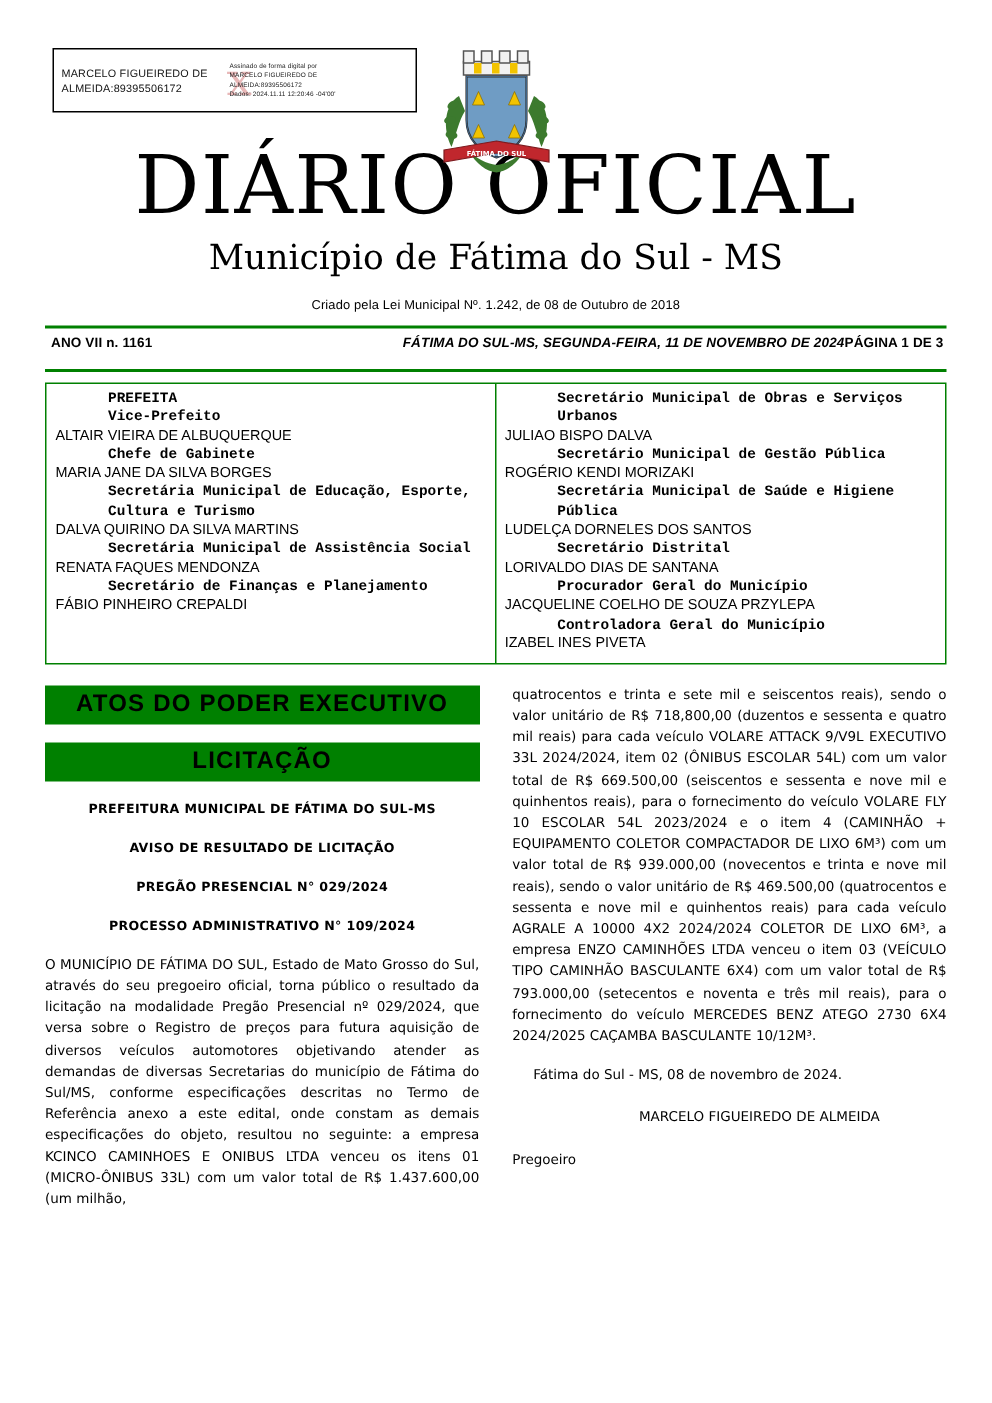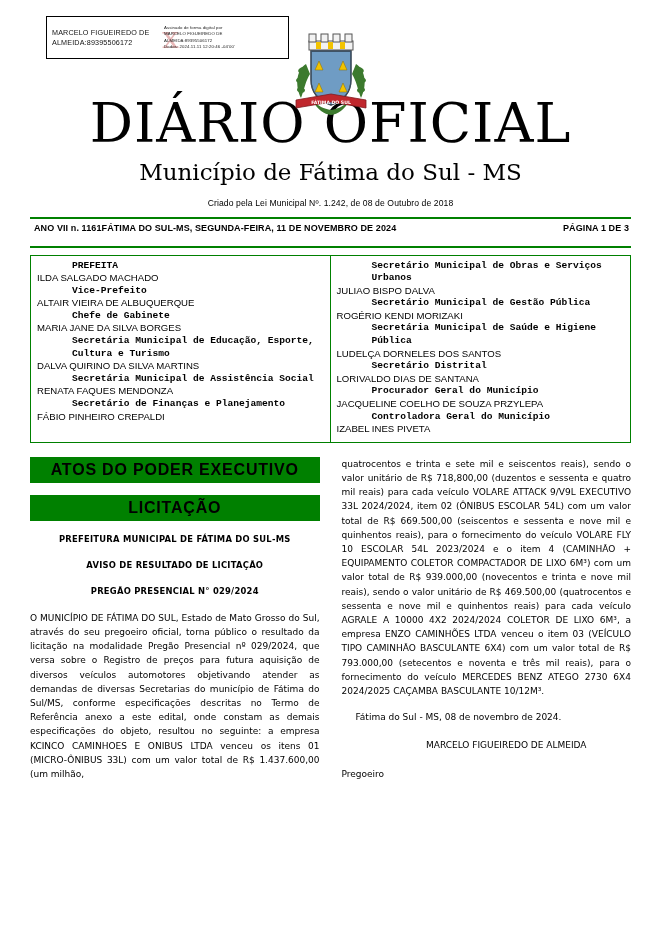--- a/index.html
+++ b/index.html
@@ -25,29 +25,28 @@
 
   
   .sig-row {
     position: relative;
     height: 58px;
     padding-top: 32px;
   }
   .sig-box {
     position: absolute;
     left: 5px;
-    top: 16px;
+    top: 32px;
     width: 243px;
     height: 43px;
     border: 1px solid #000;
     box-sizing: border-box;
     display: flex;
     align-items: center;
     overflow: hidden;
-    margin-left: 11px;
   }
   .sig-name {
     font-family: "Liberation Sans", sans-serif;
     font-size: 7.2px;
     line-height: 10px;
     letter-spacing: .15px;
     padding-left: 5px;
     width: 108px;
     color: #111;
   }
@@ -122,21 +121,21 @@
   .infobar {
     display: flex;
     align-items: center;
     justify-content: space-between;
     font-family: "Liberation Sans", sans-serif;
     font-weight: bold;
     font-size: 9px;
     letter-spacing: .1px;
     padding: 4px 2px 4px 4px;
   }
-  .infobar .mid { flex: 1; text-align: left; }
+  .infobar .mid { flex: 1; text-align: right; font-style: italic; }
 
   
   .officials {
     border: 1.5px solid #008000;
     display: flex;
     margin-top: 7px;
     box-sizing: border-box;
   }
   .officials .col {
     width: 50%;
@@ -278,21 +277,20 @@
   <div class="infobar">
     <div>ANO VII n. 1161</div>
     <div class="mid">FÁTIMA DO SUL-MS, SEGUNDA-FEIRA, 11 DE NOVEMBRO DE 2024</div>
     <div>PÁGINA 1 DE 3</div>
   </div>
   <div class="bar-rule thin"></div>
 
   <div class="officials">
     <div class="col left">
       <div class="role">PREFEITA</div>
-      <div class="person">ILDA SALGADO MACHADO</div>
       <div class="role">Vice-Prefeito</div>
       <div class="person">ALTAIR VIEIRA DE ALBUQUERQUE</div>
       <div class="role">Chefe de Gabinete</div>
       <div class="person">MARIA JANE DA SILVA BORGES</div>
       <div class="role">Secretária Municipal de Educação, Esporte, Cultura e Turismo</div>
       <div class="person">DALVA QUIRINO DA SILVA MARTINS</div>
       <div class="role">Secretária Municipal de Assistência Social</div>
       <div class="person">RENATA FAQUES MENDONZA</div>
       <div class="role">Secretário de Finanças e Planejamento</div>
       <div class="person">FÁBIO PINHEIRO CREPALDI</div>
@@ -315,20 +313,21 @@
 
   <div class="columns">
 
     <div class="col-body">
       <div class="green-banner">ATOS DO PODER EXECUTIVO</div>
       <div class="green-banner">LICITAÇÃO</div>
 
       <div class="center-head">PREFEITURA MUNICIPAL DE FÁTIMA DO SUL-MS</div>
       <div class="center-head">AVISO DE RESULTADO DE LICITAÇÃO</div>
       <div class="center-head">PREGÃO PRESENCIAL N° 029/2024</div>
+      <div class="center-head">PROCESSO ADMINISTRATIVO N° 109/2024</div>
 
       <p class="para">O MUNICÍPIO DE FÁTIMA DO SUL, Estado de Mato Grosso do Sul, através do seu pregoeiro oficial, torna público o resultado da licitação na modalidade Pregão Presencial nº 029/2024, que versa sobre o Registro de preços para futura aquisição de diversos veículos automotores objetivando atender as demandas de diversas Secretarias do município de Fátima do Sul/MS, conforme especificações descritas no Termo de Referência anexo a este edital, onde constam as demais especificações do objeto, resultou no seguinte: a empresa KCINCO CAMINHOES E ONIBUS LTDA venceu os itens 01 (MICRO-ÔNIBUS 33L) com um valor total de R$ 1.437.600,00 (um milhão,</p>
     </div>
 
     <div class="col-body">
       <p class="para">quatrocentos e trinta e sete mil e seiscentos reais), sendo o valor unitário de R$ 718,800,00 (duzentos e sessenta e quatro mil reais) para cada veículo VOLARE ATTACK 9/V9L EXECUTIVO 33L 2024/2024, item 02 (ÔNIBUS ESCOLAR 54L) com um valor total de R$ 669.500,00 (seiscentos e sessenta e nove mil e quinhentos reais), para o fornecimento do veículo VOLARE FLY 10 ESCOLAR 54L 2023/2024 e o item 4 (CAMINHÃO + EQUIPAMENTO COLETOR COMPACTADOR DE LIXO 6M³) com um valor total de R$ 939.000,00 (novecentos e trinta e nove mil reais), sendo o valor unitário de R$ 469.500,00 (quatrocentos e sessenta e nove mil e quinhentos reais) para cada veículo AGRALE A 10000 4X2 2024/2024 COLETOR DE LIXO 6M³, a empresa ENZO CAMINHÕES LTDA venceu o item 03 (VEÍCULO TIPO CAMINHÃO BASCULANTE 6X4) com um valor total de R$ 793.000,00 (setecentos e noventa e três mil reais), para o fornecimento do veículo MERCEDES BENZ ATEGO 2730 6X4 2024/2025 CAÇAMBA BASCULANTE 10/12M³.</p>
       <div class="sign-line indent-1">Fátima do Sul - MS, 08 de novembro de 2024.</div>
       <div class="sign-line indent-2">MARCELO FIGUEIREDO DE ALMEIDA</div>
       <div class="sign-line indent-3">Pregoeiro</div>
     </div>

